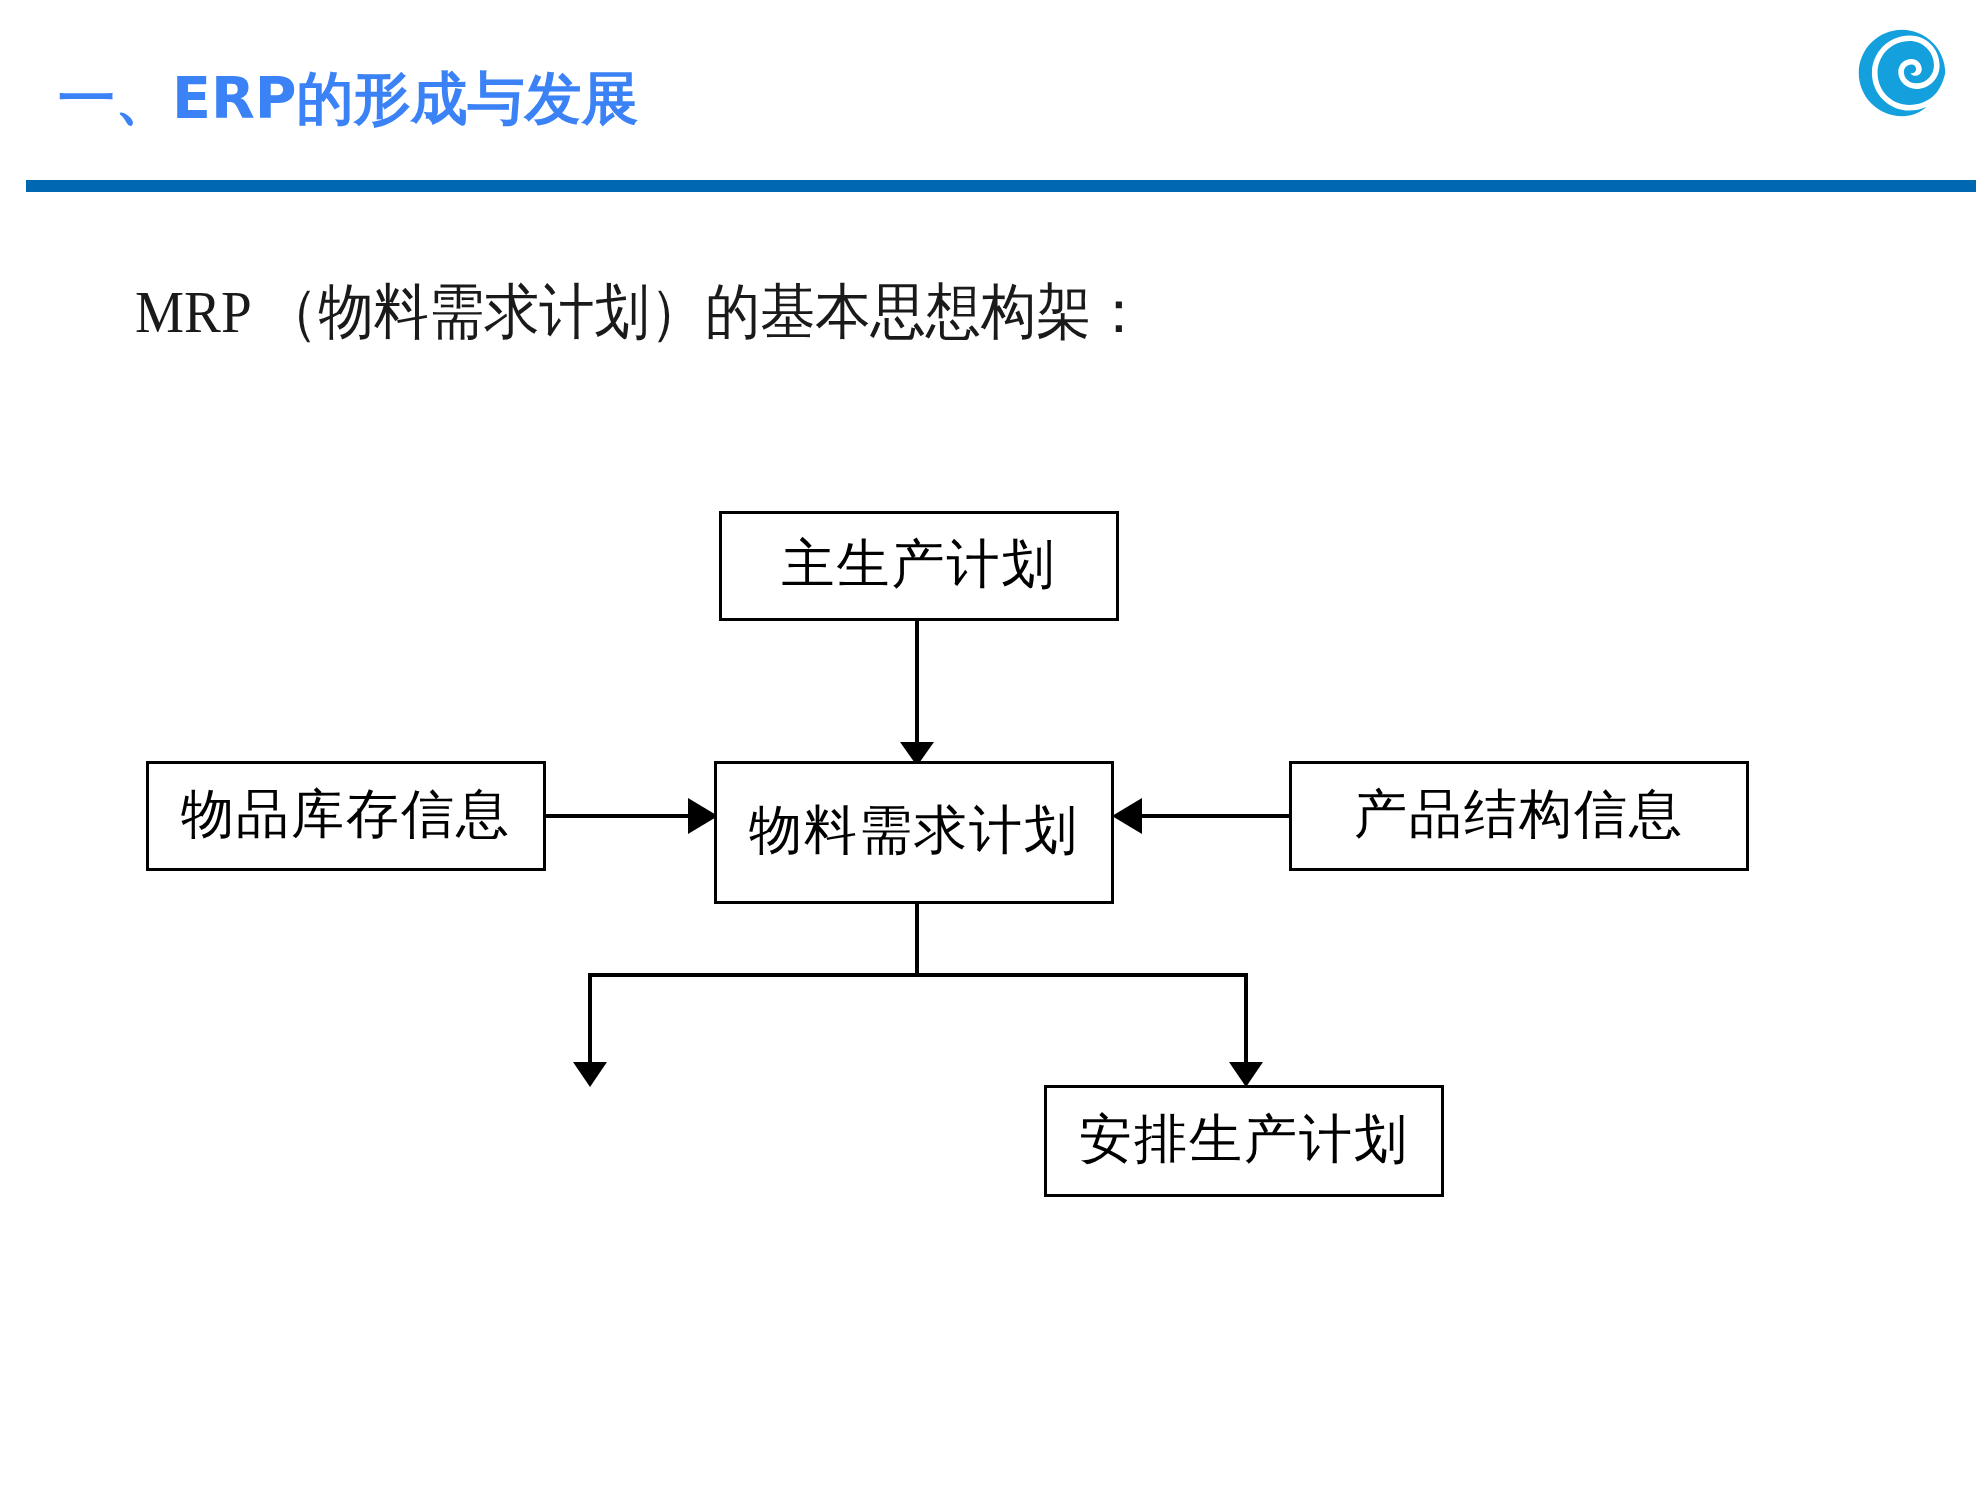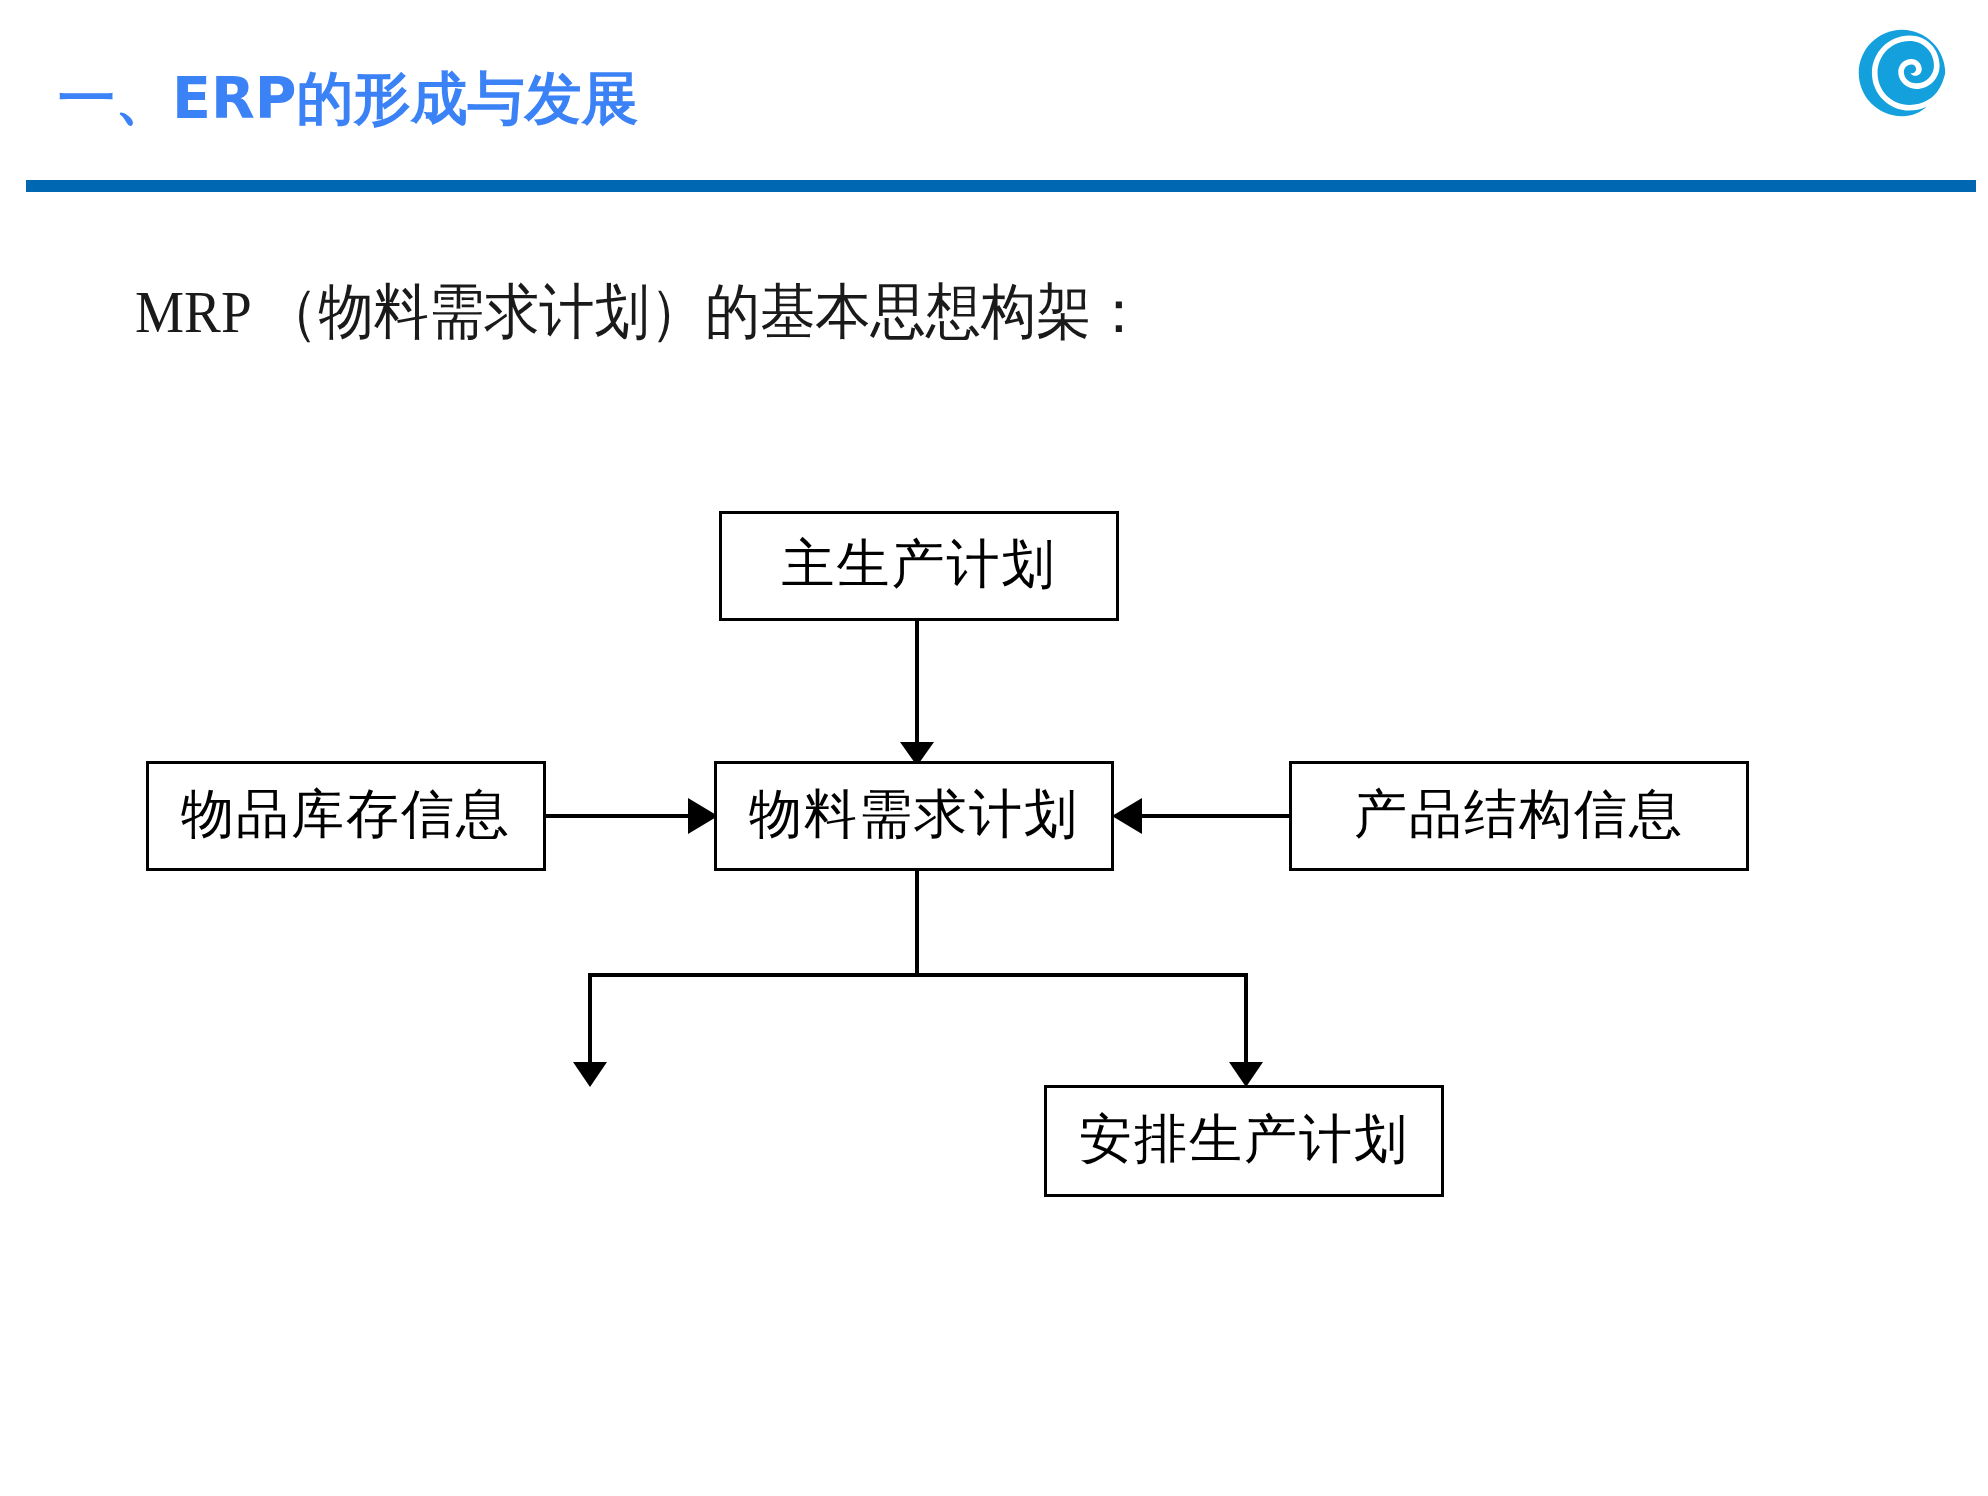--- a/index.html
+++ b/index.html
@@ -95,21 +95,21 @@
   }
 
   .node .node-text {
     display: block;
     transform: translateY(-2px);
   }
 
   
   #node-mps        { left: 719px;  top: 511px;  width: 400px; height: 110px; }
   #node-inventory  { left: 146px;  top: 761px;  width: 400px; height: 110px; }
-  #node-mrp        { left: 714px;  top: 761px;  width: 400px; height: 110px; }
+  #node-mrp        { left: 714px;  top: 761px;  width: 400px; height: 143px; }
   #node-bom        { left: 1289px; top: 761px;  width: 460px; height: 110px; }
   #node-purchase   { left: 391px;  top: 1085px; width: 400px; height: 112px; }
   #node-production  { left: 1044px; top: 1085px; width: 400px; height: 112px; text-align: center; }
 
   
   #connectors {
     position: absolute;
     left: 0;
     top: 0;
     width: 1988px;

